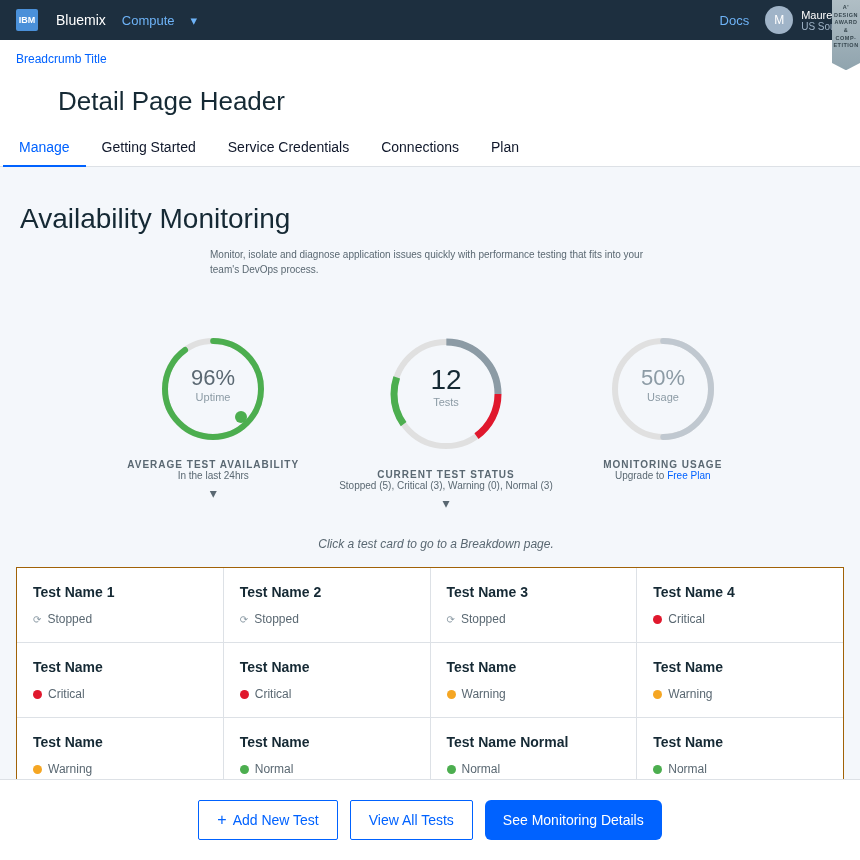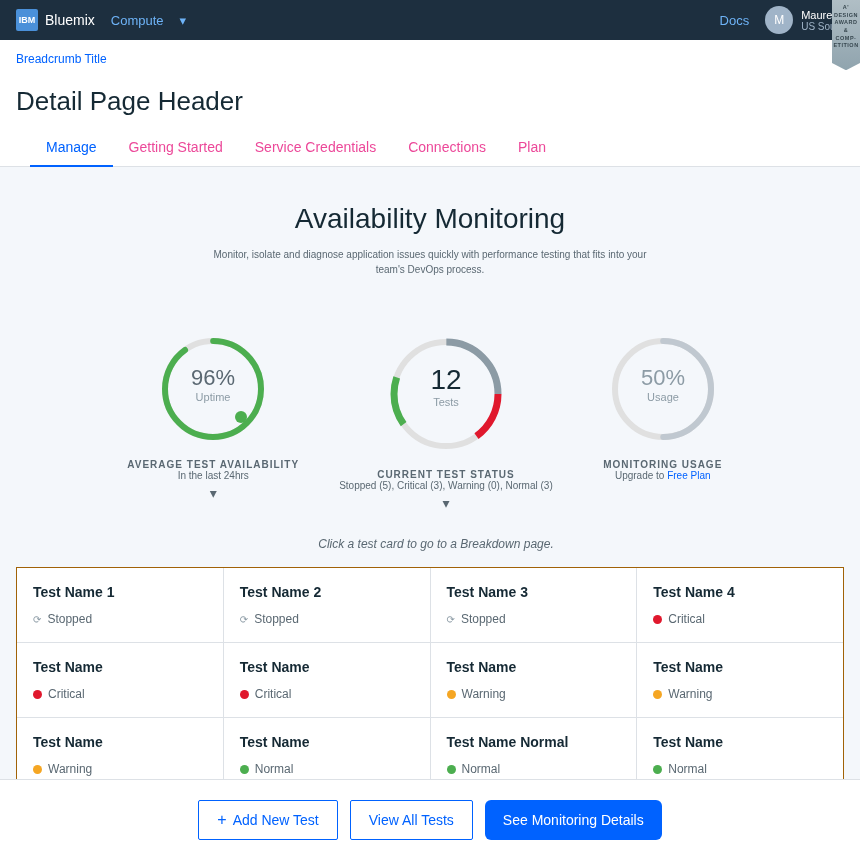--- a/index.html
+++ b/index.html
@@ -8,45 +8,45 @@
     
     .top-nav {
       background: #1d2f3f;
       height: 40px;
       display: flex;
       align-items: center;
       padding: 0 16px;
       justify-content: space-between;
     }
     .top-nav-left { display: flex; align-items: center; gap: 16px; }
-    .bluemix-logo { display: flex; align-items: center; gap: 7px; }
+    .bluemix-logo { display: flex; align-items: center; gap: 18px; }
     .ibm-square { width: 22px; height: 22px; background: #4a90d9; border-radius: 2px; display: flex; align-items: center; justify-content: center; }
     .ibm-square span { color: #fff; font-size: 9px; font-weight: bold; }
     .bluemix-text { color: #fff; font-size: 14px; font-weight: 500; }
     .compute-btn { color: #6eb3f7; font-size: 13px; cursor: pointer; display: flex; align-items: center; gap: 16px; }
     .top-nav-right { display: flex; align-items: center; gap: 16px; }
     .docs-link { color: #6eb3f7; font-size: 13px; cursor: pointer; }
     .user-info { display: flex; align-items: center; gap: 8px; color: #fff; font-size: 12px; }
     .avatar { width: 28px; height: 28px; border-radius: 50%; background: #a0b4c8; display: flex; align-items: center; justify-content: center; font-size: 12px; color: #fff; }
 
     
     .page-header { padding: 12px 16px 0; }
     .breadcrumb { color: #0062ff; font-size: 12px; cursor: pointer; margin-bottom: 20px; }
-    .page-title { font-size: 26px; font-weight: 300; color: #152934; margin-bottom: 12px; }
-
-    
-    .tabs { border-bottom: 1px solid #dde1e6; display: flex; padding: 0 30px; }
-    .tab { padding: 10px 16px; font-size: 14px; color: #ec4899; cursor: pointer; border-bottom: 2px solid transparent; margin-bottom: -1px; }
+    .page-title { font-size: 26px; font-weight: 300; color: #152934; margin-bottom: 12px; margin-left: 42px; }
+
+    
+    .tabs { border-bottom: 1px solid #dde1e6; display: flex; padding: 0 3px; }
+    .tab { padding: 10px 16px; font-size: 14px; color: #0f172a; cursor: pointer; border-bottom: 2px solid transparent; margin-bottom: -1px; }
     .tab.active { color: #0062ff; border-bottom: 2px solid #0062ff; font-weight: 500; }
 
     
     .main-content { background: #f4f7fb; min-height: 600px; }
 
     
-    .monitoring-hero { text-align: center; padding: 36px 20px 20px; }
+    .monitoring-hero { text-align: left; padding: 36px 20px 20px; }
     .monitoring-hero h2 { font-size: 28px; font-weight: 300; color: #152934; margin-bottom: 12px; }
     .monitoring-hero p { font-size: 10px; color: #5a6872; max-width: 440px; margin: 4px auto; line-height: 1.5; }
 
     
     .gauges-row { display: flex; justify-content: center; gap: 40px; padding: 28px 0 10px; }
     .gauge-container { text-align: center; min-width: 140px; }
     .gauge-label-top { font-size: 10px; font-weight: 600; color: #5a6872; letter-spacing: 1px; text-transform: uppercase; margin-top: 10px; }
     .gauge-sublabel { font-size: 10px; color: #5a6872; }
     .gauge-chevron { font-size: 14px; color: #5a6872; cursor: pointer; margin-top: 4px; }
 

